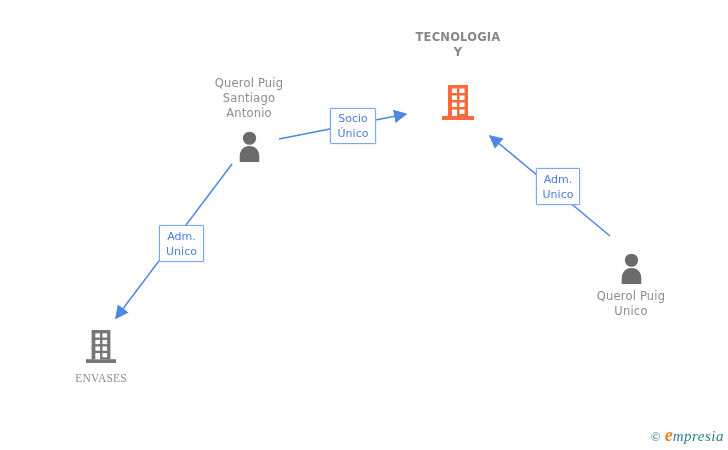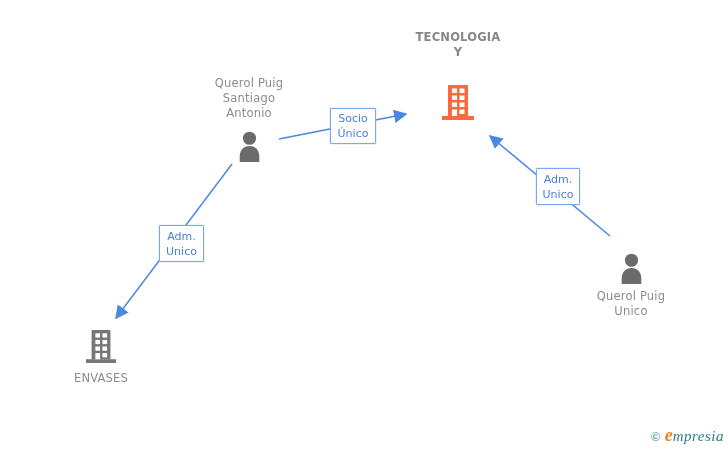--- a/index.html
+++ b/index.html
@@ -128,21 +128,21 @@
       <rect x="11" y="3.5" width="5" height="4.5" fill="#ffffff"></rect>
       <rect x="18.5" y="3.5" width="5" height="4.5" fill="#ffffff"></rect>
       <rect x="11" y="10.5" width="5" height="4.5" fill="#ffffff"></rect>
       <rect x="18.5" y="10.5" width="5" height="4.5" fill="#ffffff"></rect>
       <rect x="11" y="17.5" width="5" height="4.5" fill="#ffffff"></rect>
       <rect x="18.5" y="17.5" width="5" height="4.5" fill="#ffffff"></rect>
       <rect x="11" y="24.5" width="5" height="6.5" fill="#ffffff"></rect>
       <rect x="18.5" y="24.5" width="5" height="4.5" fill="#ffffff"></rect>
     </svg>
   </span>
-  <div class="node-label" style="left:31px;top:371px;width:140px;">
+  <div class="node-label" style="left:31px;top:371px;width:140px;font-family:Liberation Serif, serif;">
     <div>ENVASES</div>
   </div>
 
   <div class="edge-label" style="left:322px;top:108px;width:46px;height:36px;">
     <div>Socio</div>
     <div>Único</div>
   </div>
   <div class="edge-label" style="left:151px;top:225px;width:45px;height:37px;">
     <div>Adm.</div>
     <div>Unico</div>

